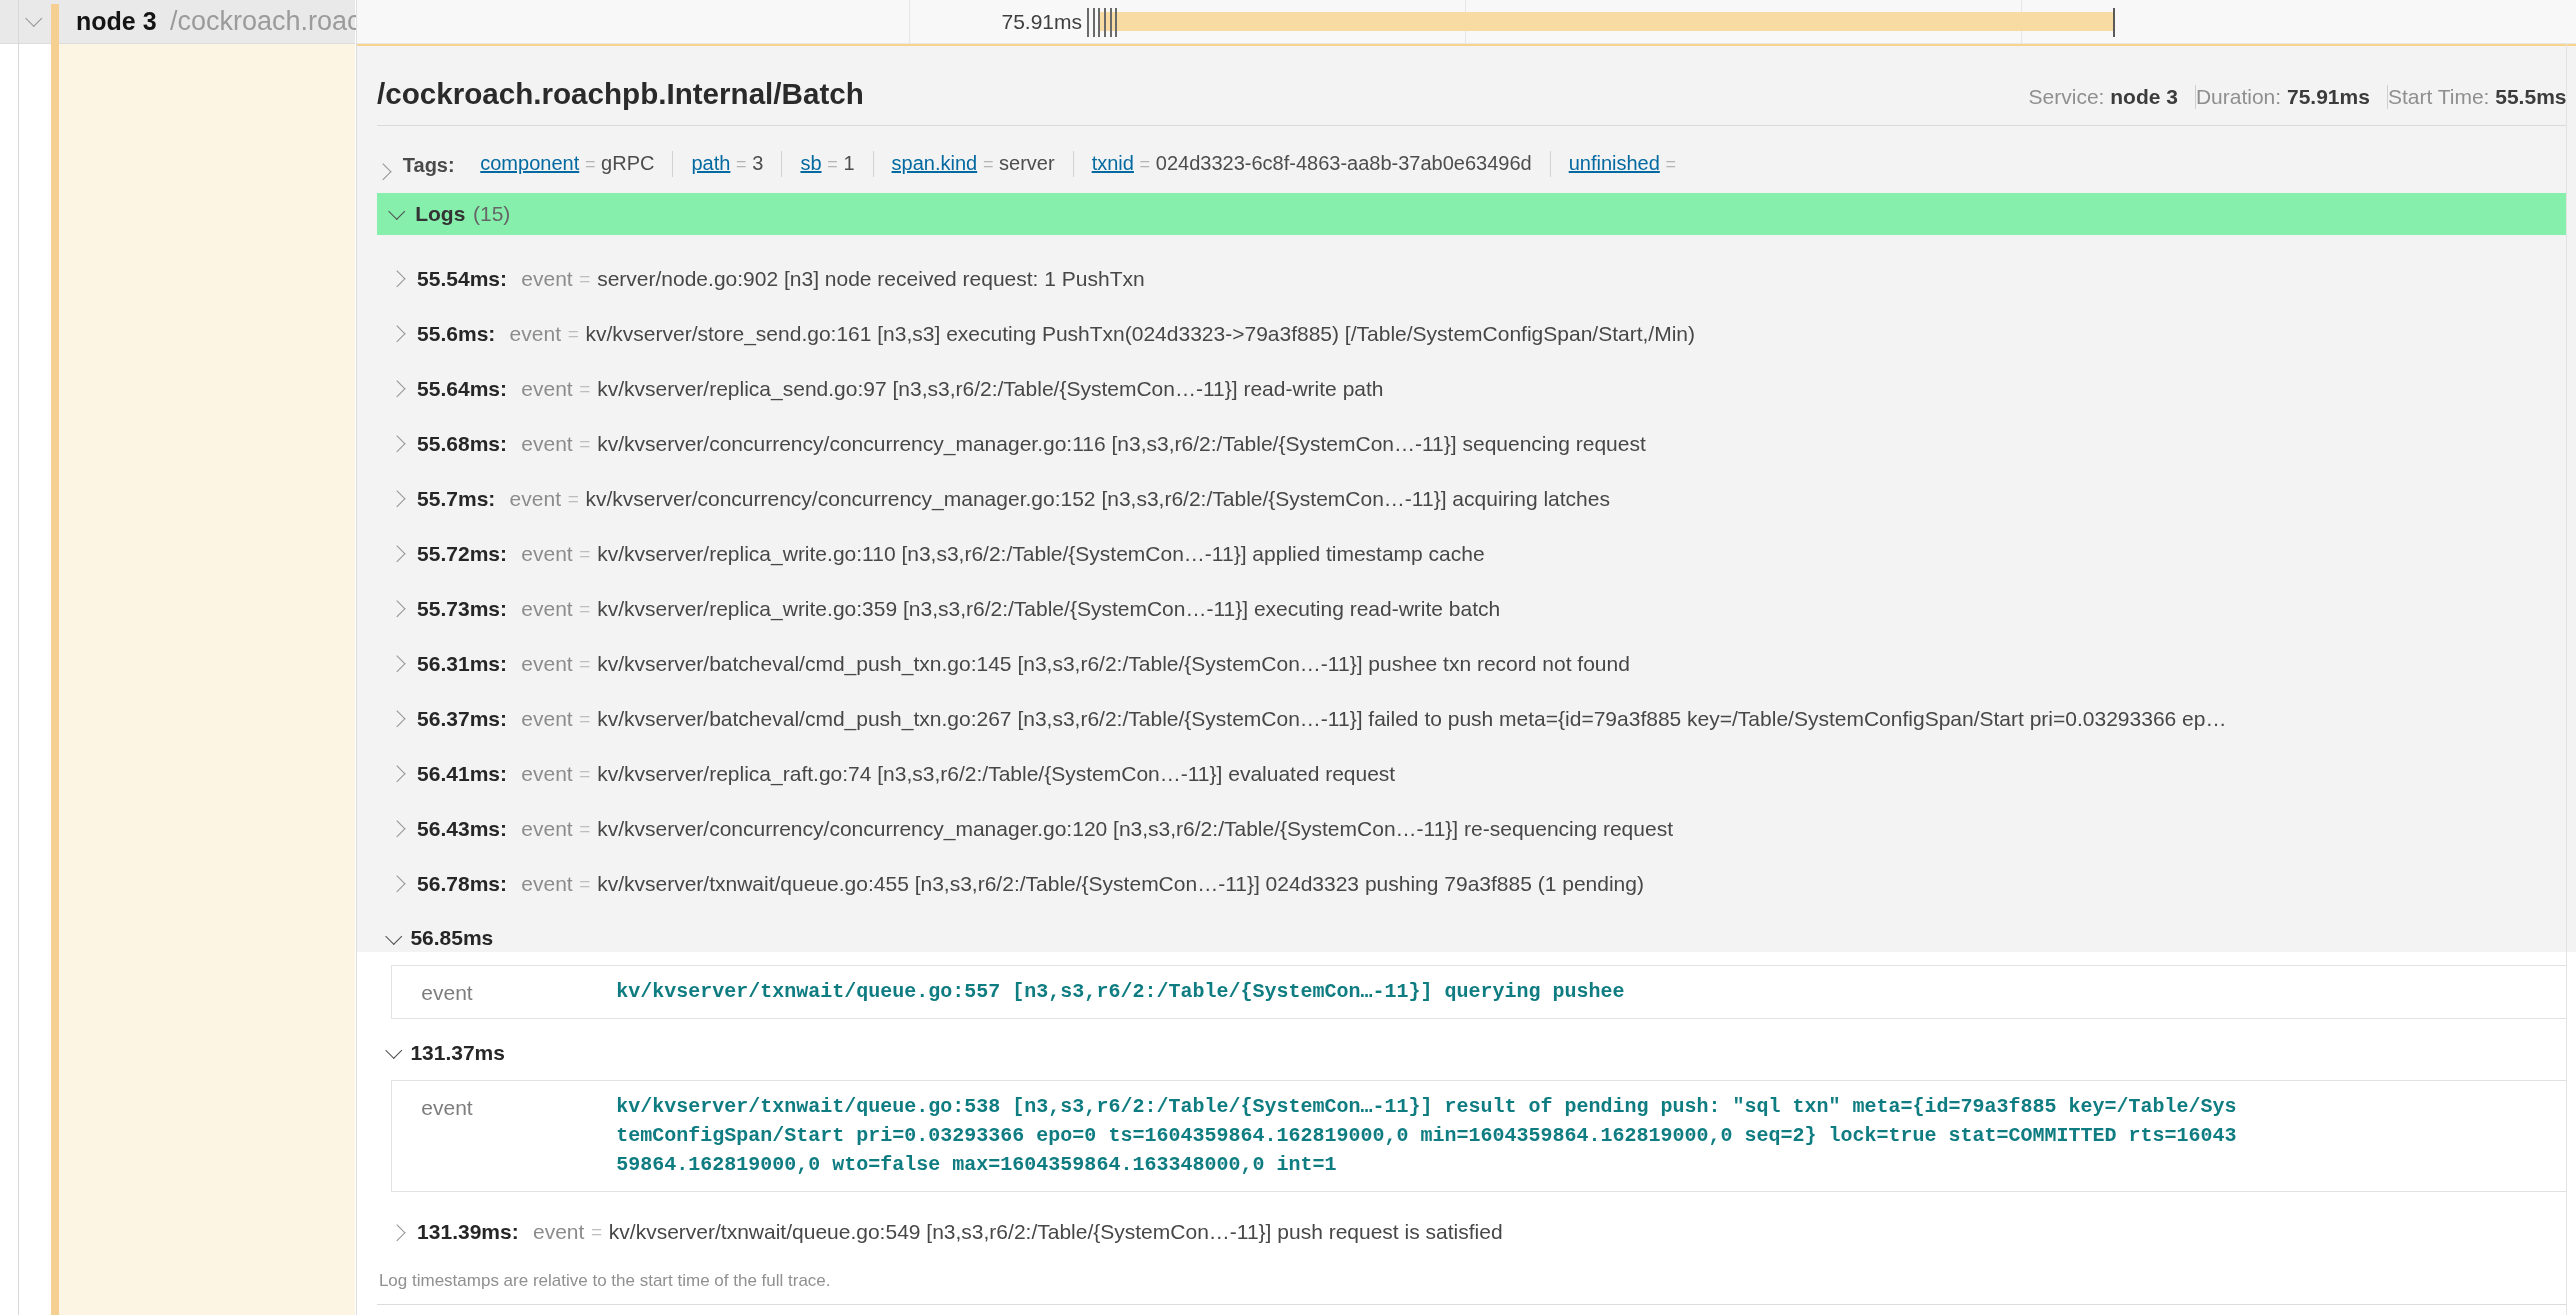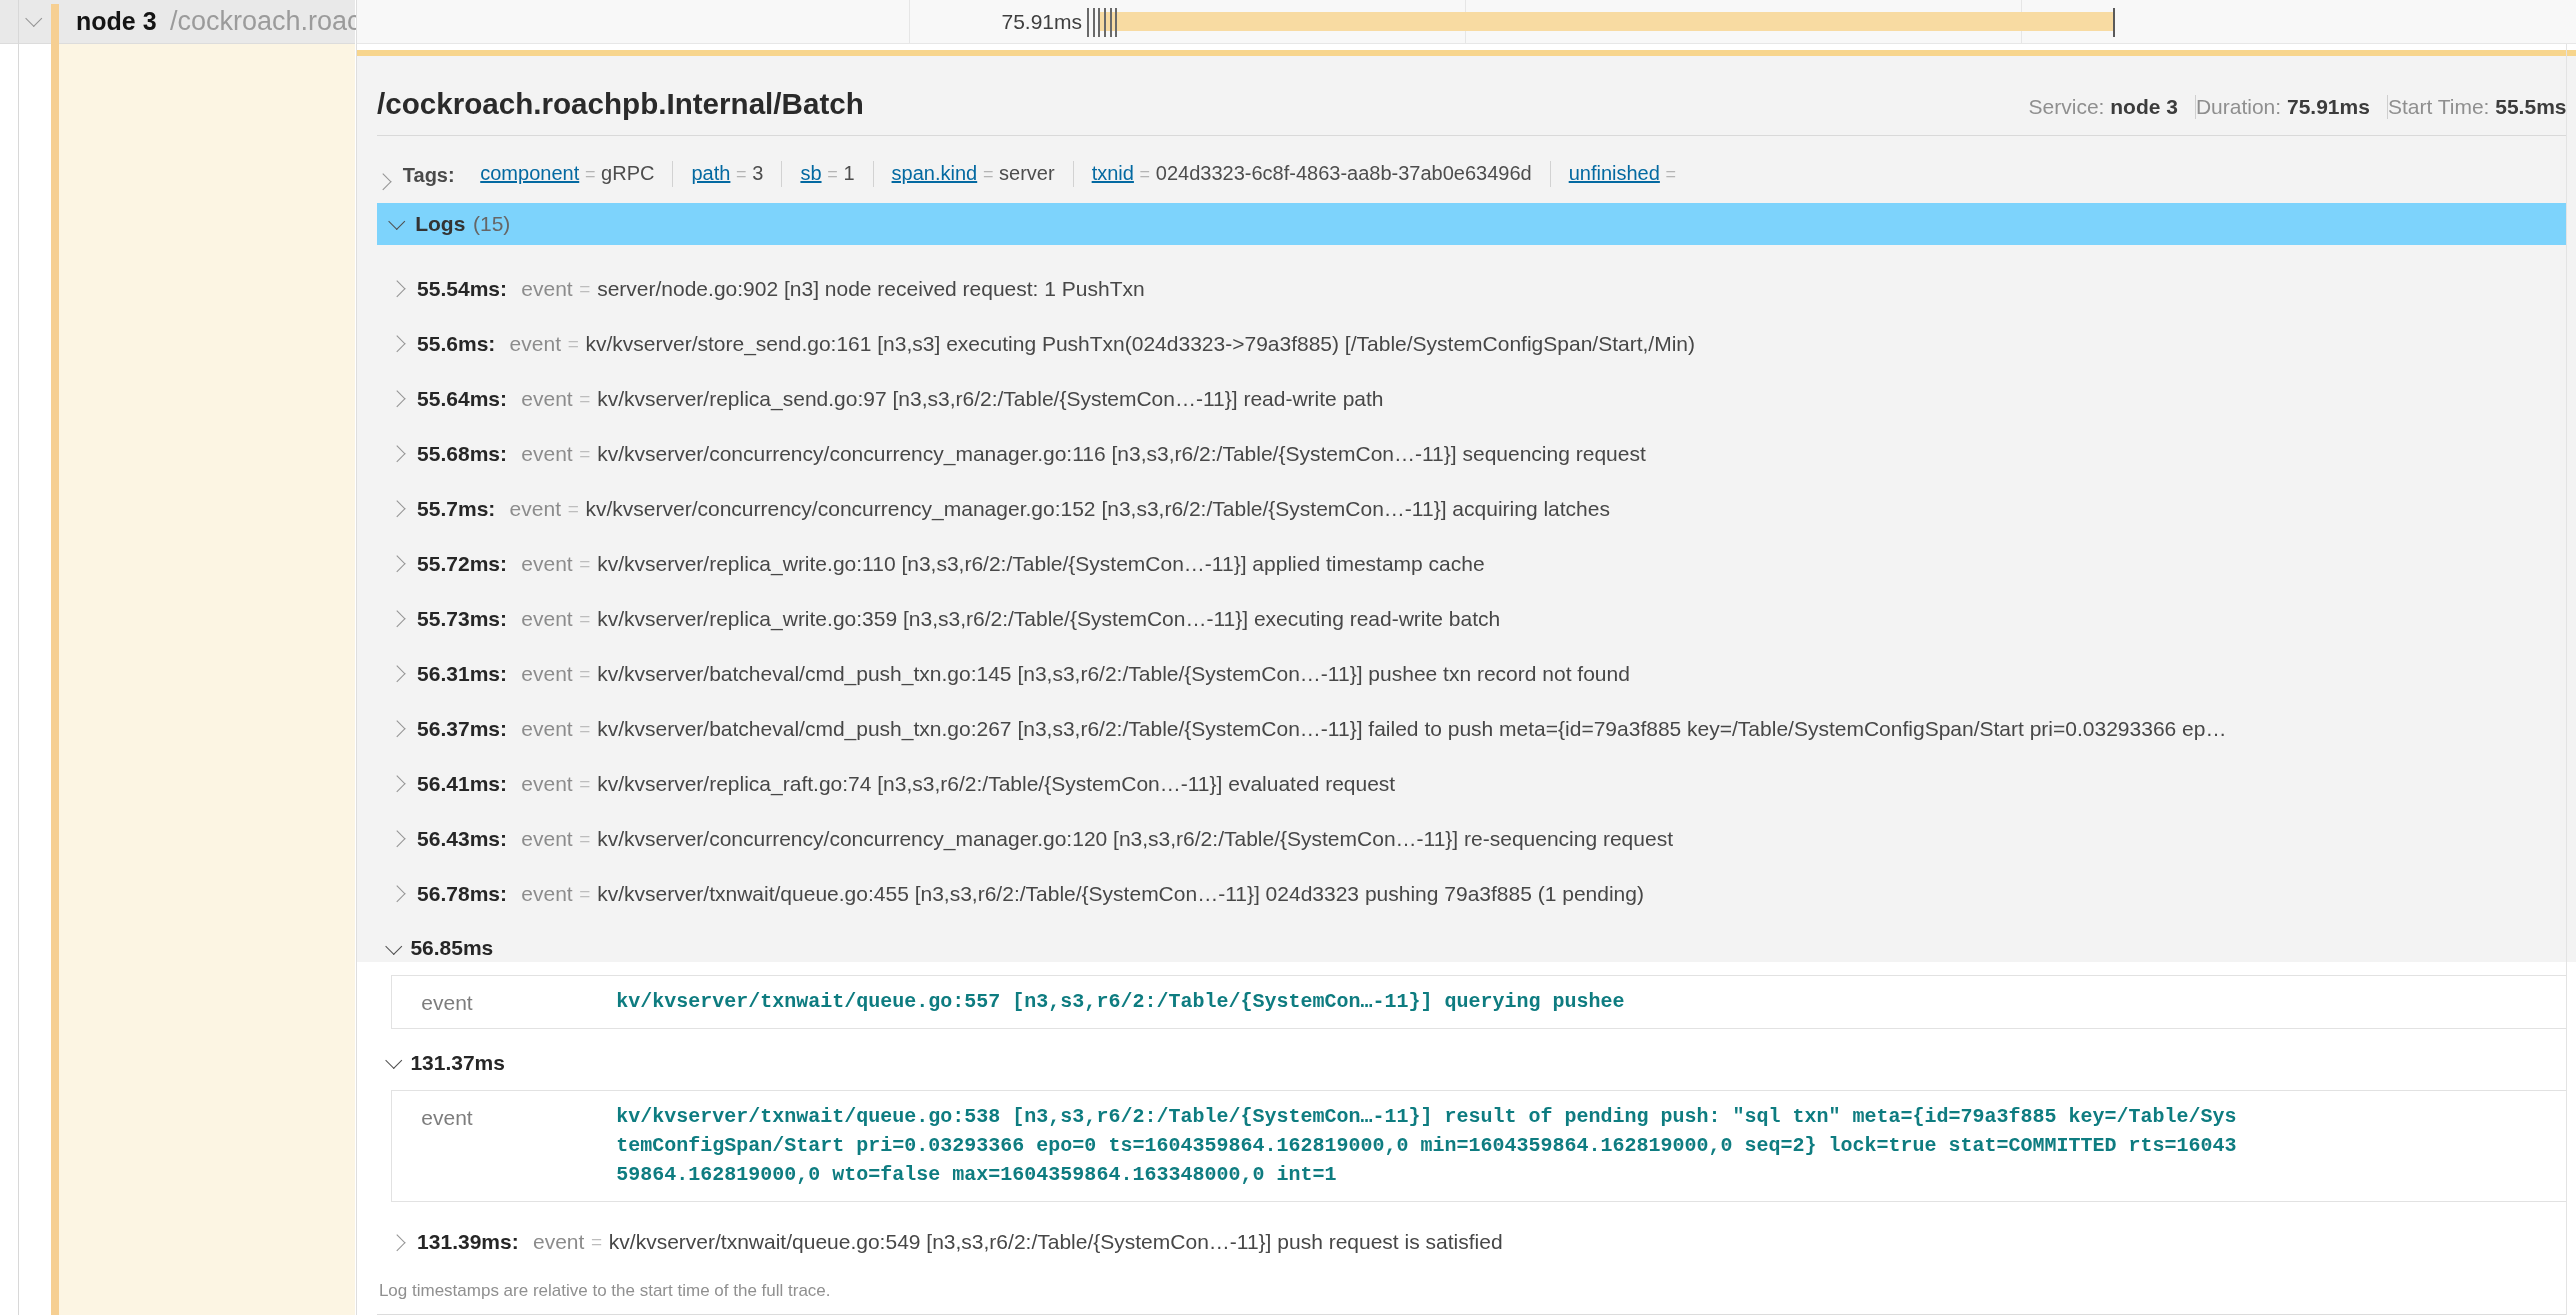--- a/index.html
+++ b/index.html
@@ -28,21 +28,21 @@
   .span-bar{position:absolute;left:743px;top:12.4px;width:1015px;height:19px;background:#f8dba2;}
   .log-ticks{position:absolute;left:731px;top:7.6px;width:31px;height:29px;
     background:repeating-linear-gradient(90deg,#6a6a6a 0 1.9px,rgba(0,0,0,0) 1.9px 5.7px);}
   .end-tick{position:absolute;left:1757px;top:7.6px;width:1.9px;height:29px;background:#5a5a5a;}
 
   
   .accent-rail{position:absolute;left:51px;top:3.8px;width:7.6px;height:1312px;background:#f6cf92;z-index:6;}
   .name-tint{position:absolute;left:59px;top:44px;width:296px;height:1272px;background:#fcf5e3;z-index:2;}
 
   
-  .detail{position:absolute;left:357px;top:50px;width:2219px;height:912px;background:#f3f3f3;
+  .detail{position:absolute;left:357px;top:40px;width:2219px;height:912px;background:#f3f3f3;
     border-top:6.7px solid #f7d58d;box-sizing:border-box;padding:0 9.5px 0 20px;z-index:3;}
   .header-row{display:flex;justify-content:space-between;align-items:baseline;margin-top:31px;}
   .page-title{margin:0;font-size:29.6px;font-weight:bold;color:#2a2a2a;white-space:nowrap;}
   .meta{white-space:nowrap;font-size:21px;}
   .meta-item{display:inline-block;}
   .meta-item + .meta-item{border-left:1px solid #cfcfcf;margin-left:17px;}
   .meta-label{color:#8f8f8f;}
   .meta-value{color:#3c3c3c;font-weight:bold;}
   .hr1{height:1px;background:#d9d9d9;margin-top:14.3px;}
 
@@ -56,21 +56,21 @@
   .tags-row{display:flex;align-items:flex-end;margin-top:19px;font-size:20px;height:32px;}
   .tags-label{font-weight:bold;color:#4a4a4a;margin:0 7.6px 0 14.3px;}
   .tag-item{padding:1.9px 18px;white-space:nowrap;}
   .tag-item + .tag-item{border-left:1px solid #d2d2d2;}
   .tag-key{color:#0369a1;text-decoration:underline;}
   .tag-eq{color:#b4b4b4;font-size:18px;margin:0 5.7px;}
   .tag-value{color:#4d4d4d;}
 
   
   .logs{margin-top:15.3px;}
-  .logs-header{height:42px;background:#7dd3fc;display:flex;align-items:center;padding-left:14.3px;font-size:21px;}
+  .logs-header{height:42px;background:#86efac;display:flex;align-items:center;padding-left:14.3px;font-size:21px;}
   .logs-title{font-weight:bold;color:#333333;margin-left:12.4px;}
   .logs-count{color:#666666;margin-left:7.6px;}
   .log-list{padding-top:17px;}
   .log-row{height:55px;display:flex;align-items:center;padding-left:14.3px;font-size:21px;
     white-space:nowrap;overflow:hidden;}
   .log-row .chev{margin-right:14.3px;flex:none;}
   .log-ts{font-weight:bold;color:#262626;margin-right:14.3px;}
   .log-key{color:#8c8c8c;}
   .log-eq{color:#bdbdbd;margin:0 6.7px;font-size:19px;}
   .log-msg{color:#474747;}

